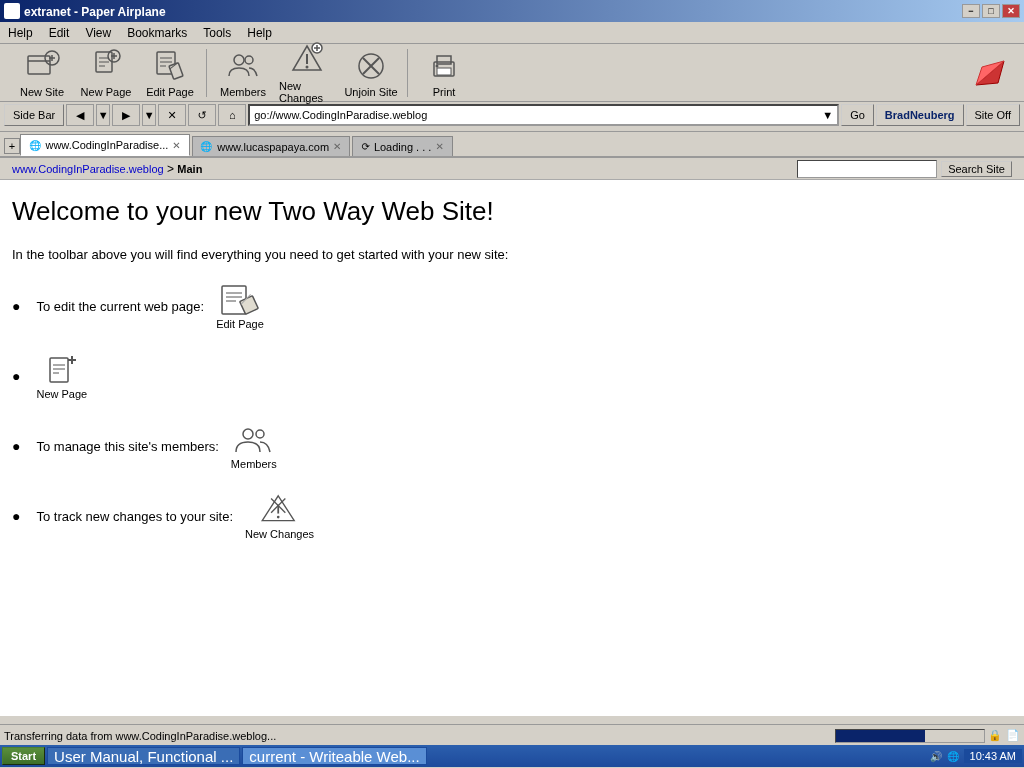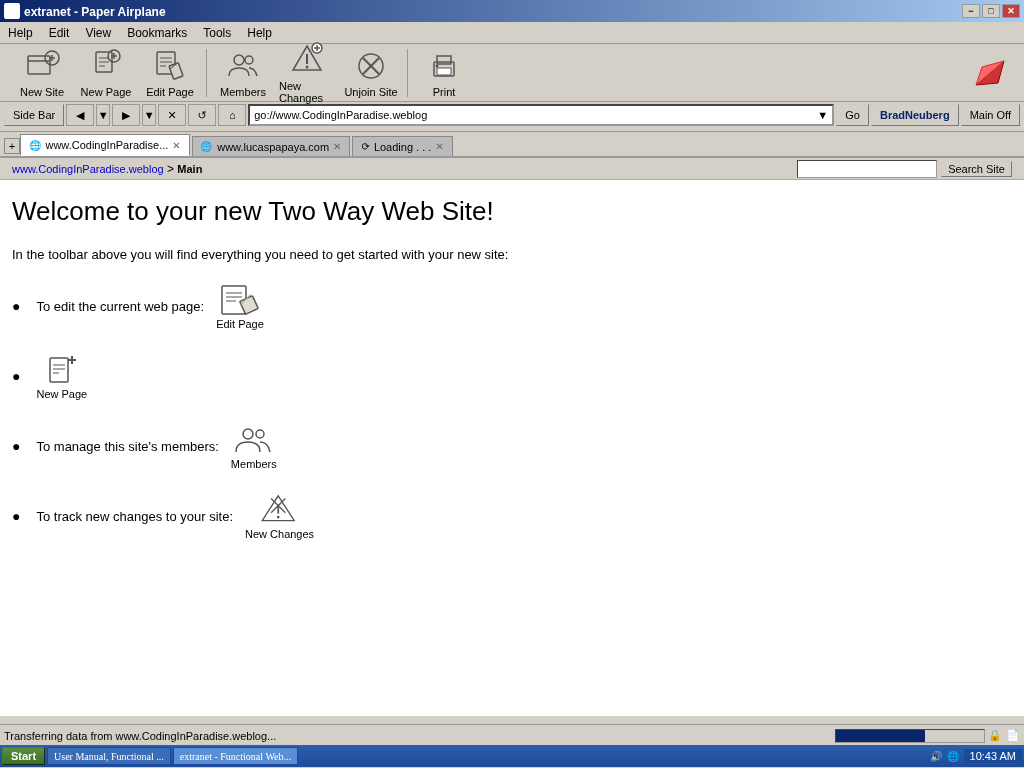--- a/index.html
+++ b/index.html
@@ -295,28 +295,27 @@
       border: 1px outset #4a7f30;
       cursor: pointer;
       height: 18px;
       display: flex;
       align-items: center;
     }
     .taskbar-item {
       background: #3a6db5;
       border: 1px solid #1a4a9c;
       color: white;
-      font-size: 10px;
+      font-size: 15px;
       padding: 1px 6px;
       height: 18px;
       display: flex;
       align-items: center;
       cursor: pointer;
       min-width: 100px;
-      font-family: Liberation Serif, serif;
     }
     .taskbar-item.active {
       background: #5a8fd5;
     }
     .taskbar-right {
       margin-left: auto;
       display: flex;
       align-items: center;
       gap: 4px;
       color: white;
@@ -469,21 +468,21 @@
   <div class="nav-btn" style="width:14px;">▼</div>
   <div class="nav-btn">✕</div>
   <div class="nav-btn">↺</div>
   <div class="nav-btn">⌂</div>
   <div class="address-bar">
     <input type="text" style="border: none; outline: none; flex: 1 1 0%; font-size: 11px;" value="go://www.CodingInParadise.weblog">
     <span style="cursor:pointer;">▼</span>
   </div>
   <button class="go-btn">Go</button>
   <button class="user-btn">BradNeuberg</button>
-  <button class="signoff-btn">Main Off</button>
+  <button class="signoff-btn">Site Off</button>
 </div>
 
 <div class="tabs-bar">
   <div class="tab-add">+</div>
 
   <div class="tab active">
     <span style="font-size:10px;">🌐</span>
     <span>www.CodingInParadise...</span>
     <span class="tab-close">✕</span>
   </div>
@@ -591,19 +590,19 @@
   <div class="status-progress"></div>
   <div class="status-icons">
     <span>🔒</span>
     <span>📄</span>
   </div>
 </div>
 
 <div class="taskbar">
   <button class="start-btn">Start</button>
   <div class="taskbar-item">User Manual, Functional ...</div>
-  <div class="taskbar-item active">extranet - Functional Web...</div>
+  <div class="taskbar-item active">current - Writeable Web...</div>
   <div class="taskbar-right">
     <span>🔊</span>
     <span>🌐</span>
     <span class="clock">10:43 AM</span>
   </div>
 </div>
 
 </body></html>

